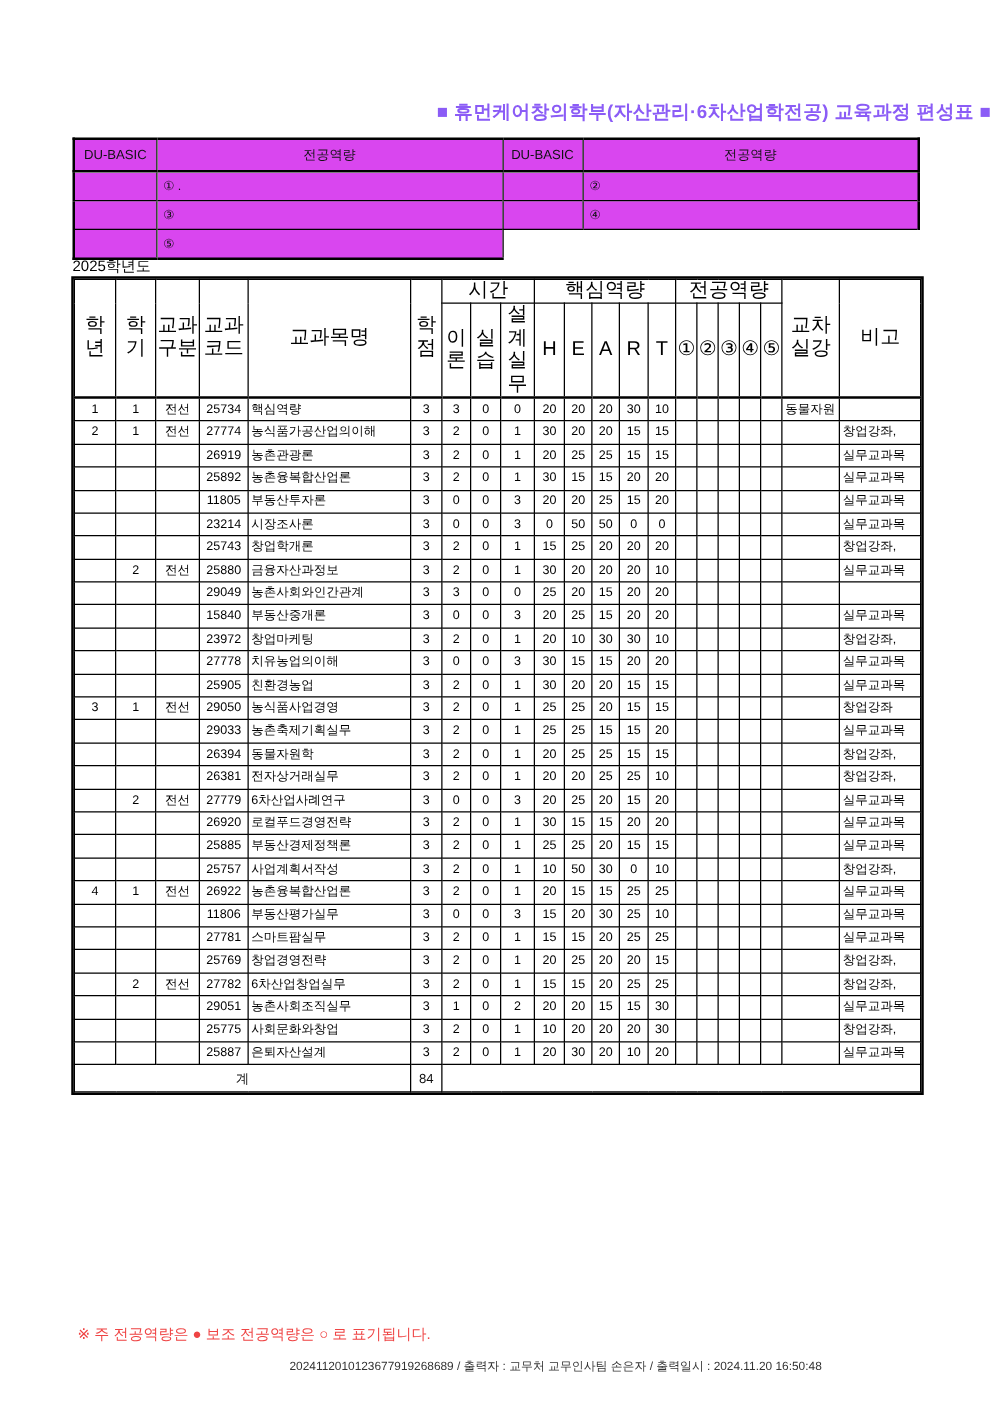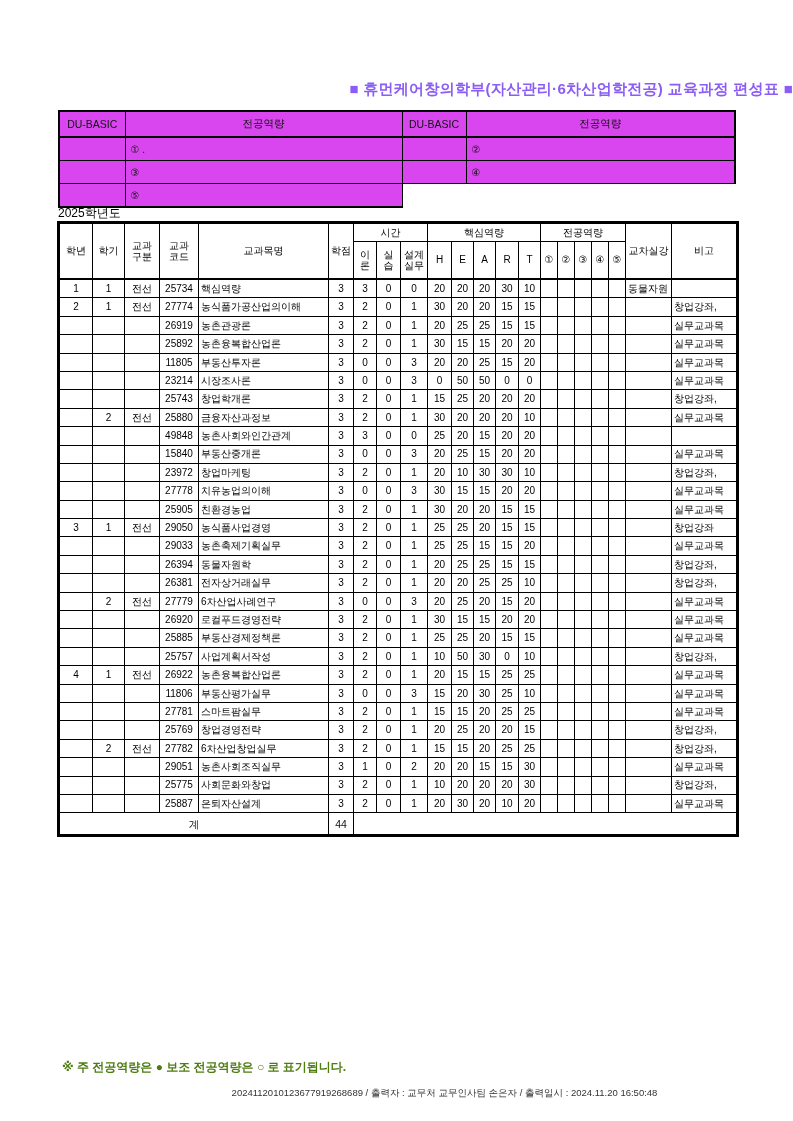--- a/index.html
+++ b/index.html
@@ -33,32 +33,32 @@
   .top-table td.num{ text-align:left;padding-left:5px;font-size:10px;}
   
   .year-label{position:absolute;left:58px;top:205px;font-size:12px;color:#000;}
   
   .main-wrap{position:absolute;left:57px;top:221px;border:2px solid #000;background:#fff;}
   table.main{border-collapse:collapse;table-layout:fixed;width:677px;}
   table.main th,table.main td{
     border:1px solid #000;font-weight:normal;vertical-align:middle;
     text-align:center;overflow:hidden;padding:0 1px;background:#fff;line-height:1.15;
   }
-  table.main thead th{font-size:10px;white-space:pre-line;color:#000;}
+  table.main thead th{font-size:16px;white-space:pre-line;color:#000;}
   table.main thead tr.grp th{height:17px;}
   table.main thead tr.sub th{height:36px;}
   table.main thead tr:last-child th,
   table.main thead th[rowspan]{border-bottom:2px solid #000;}
   table.main tbody td{height:17.4px;font-size:10px;white-space:nowrap;color:#000;}
   table.main td.lft{text-align:left;padding-left:2px;}
   table.main td.cont{border-top-color:#b0b0b0;}
   table.main tr.total td{height:21px;font-size:10.5px;}
   .circ{font-size:9px;}
   
-  .footnote{position:absolute;left:62px;top:1059px;font-size:12px;font-weight:bold;color:#4d7c0f;}
+  .footnote{position:absolute;left:62px;top:1059px;font-size:12px;font-weight:normal;color:#ef4444;}
   .print-info{position:absolute;left:0;top:1087px;width:793px;text-align:center;font-size:9.5px;color:#333;padding-left:48px;}
 </style>
 </head>
 <body>
 
 <div class="page-title">■ 휴먼케어창의학부(자산관리·6차산업학전공) 교육과정 편성표 ■</div>
 
 <table class="top-table">
   <colgroup>
       <col style="width:66px">
@@ -338,21 +338,21 @@
           <td></td>
           <td></td>
           <td></td>
           <td class="lft"></td>
           <td class="lft">실무교과목</td>
         </tr>
         <tr>
           <td class="cont"></td>
           <td class="cont"></td>
           <td class="cont"></td>
-          <td>49848</td>
+          <td>29049</td>
           <td class="lft">농촌사회와인간관계</td>
           <td>3</td>
           <td>3</td>
           <td>0</td>
           <td>0</td>
           <td>25</td>
           <td>20</td>
           <td>15</td>
           <td>20</td>
           <td>20</td>
@@ -821,21 +821,21 @@
           <td></td>
           <td></td>
           <td></td>
           <td class="lft"></td>
           <td class="lft">실무교과목</td>
         </tr>
       </tbody>
   <tfoot>
     <tr class="total">
       <td colspan="5">계</td>
-      <td>44</td>
+      <td>84</td>
       <td colspan="15"></td>
     </tr>
   </tfoot>
 </table>
 </div>
 
 <div class="footnote">※ 주 전공역량은 ● 보조 전공역량은 ○ 로 표기됩니다.</div>
 <div class="print-info">2024112010123677919268689 / 출력자 : 교무처 교무인사팀 손은자 / 출력일시 : 2024.11.20 16:50:48</div>
 
 </body></html>

